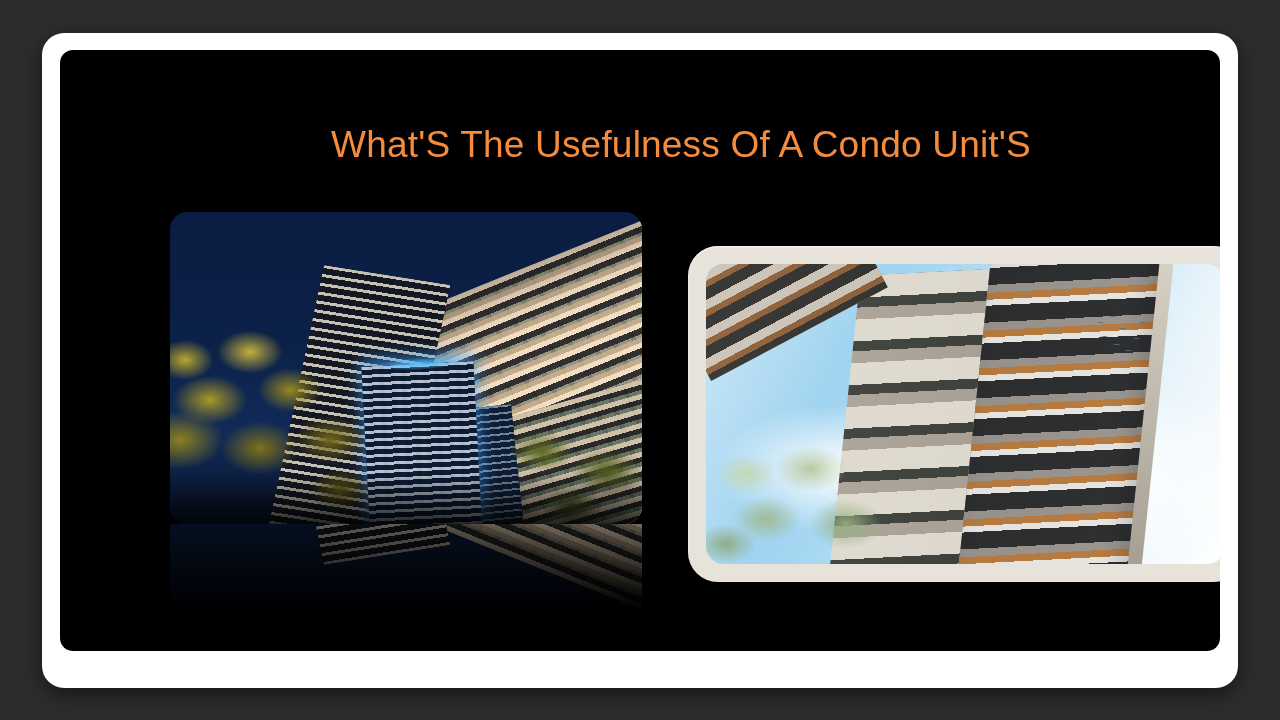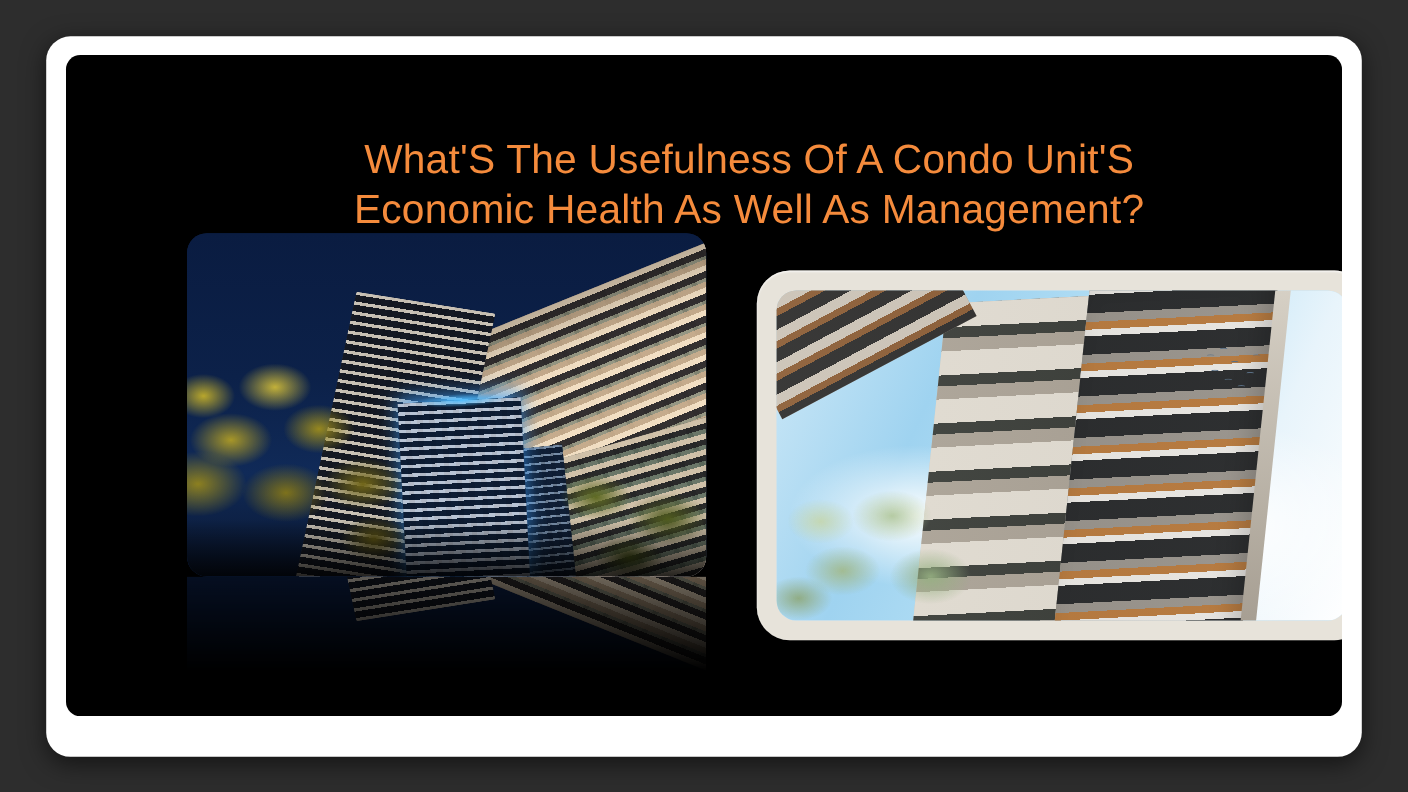--- a/index.html
+++ b/index.html
@@ -323,21 +323,20 @@
 <body>
 
 <div id="stage">
 
   <div class="slide-card">
 
     <div class="panel">
 
       <div class="title">
         <span class="line">What'S The Usefulness Of A Condo Unit'S</span>
-        <span class="line">Economic Health As Well As Management?</span>
       </div>
 
       <div class="photo-left-wrap">
 
         <div class="photo-left">
           <div class="night-scene">
             <div class="tower tower-right"></div>
             <div class="tower tower-right-2"></div>
             <div class="tower tower-mid"></div>
             <div class="tower tower-far"></div>

